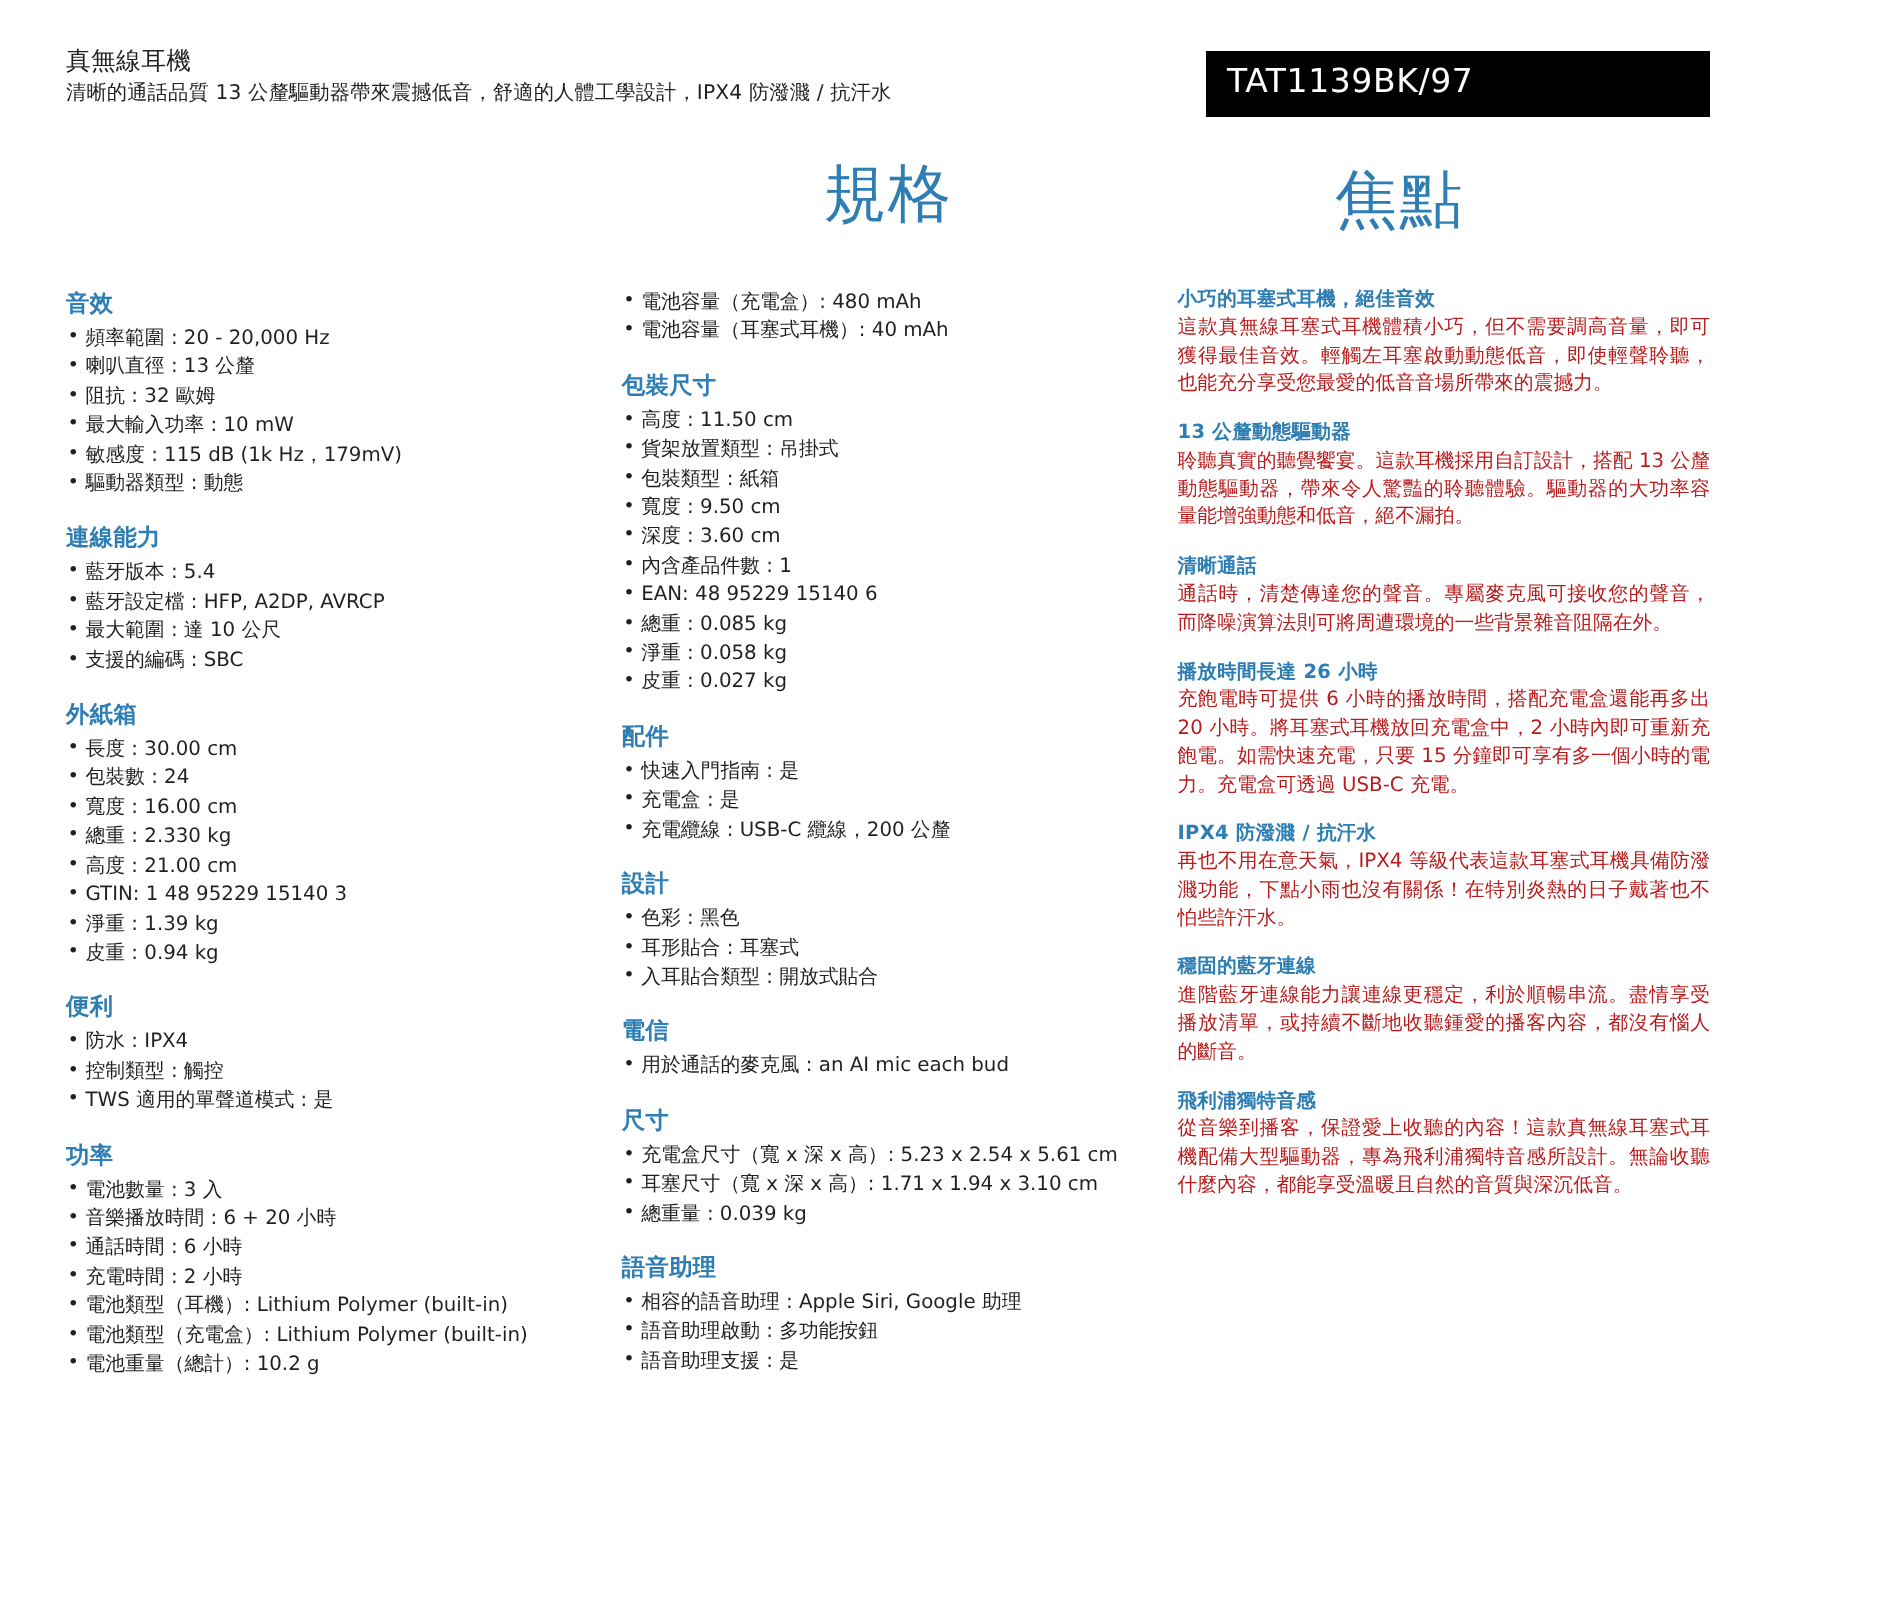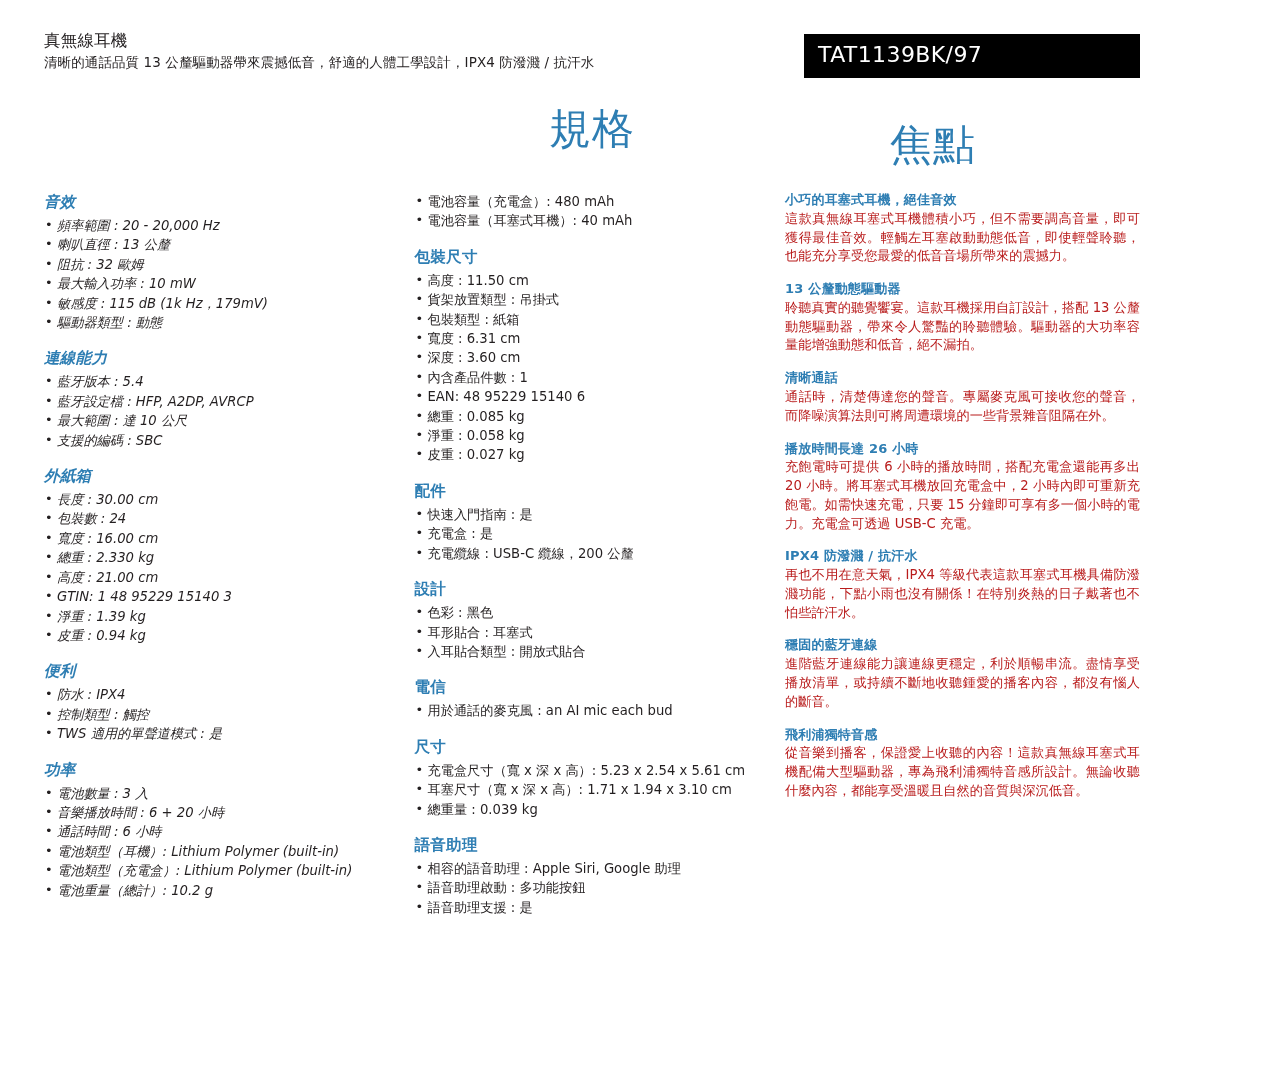--- a/index.html
+++ b/index.html
@@ -62,31 +62,31 @@
   }
   .big-head {
     font-size: 42px;
     color: #2e7eb3;
     line-height: 1;
     letter-spacing: 1px;
   }
   .big-head.right {
     position: absolute;
     left: 846px;
-    top: 16px;
+    top: 4px;
   }
   
   .cols {
     display: flex;
     margin-top: 6px;
   }
   .col {
     box-sizing: border-box;
   }
-  .col-1 { width: 400px; padding-right: 10px; font-style: italic; }
+  .col-1 { width: 400px; padding-right: 10px; }
   .col-2 { width: 400px; padding-right: 10px; }
   .col-3 { width: 384px; }
 
   .grp { margin-bottom: 16px; }
   .grp-title {
     font-size: 15.5px;
     font-weight: bold;
     color: #2e7eb3;
     margin-bottom: 3px;
     letter-spacing: .3px;
@@ -192,20 +192,21 @@
           <li>TWS 適用的單聲道模式 : 是</li>
         </ul>
       </div>
 
       <div class="grp">
         <div class="grp-title">功率</div>
         <ul class="items">
           <li>電池數量 : 3 入</li>
           <li>音樂播放時間 : 6 + 20 小時</li>
           <li>通話時間 : 6 小時</li>
+          <li>充電時間 : 2 小時</li>
           <li>電池類型（耳機）: Lithium Polymer (built-in)</li>
           <li>電池類型（充電盒）: Lithium Polymer (built-in)</li>
           <li>電池重量（總計）: 10.2 g</li>
         </ul>
       </div>
 
     </div>
 
     <div class="col col-2">
 
@@ -215,21 +216,21 @@
           <li>電池容量（耳塞式耳機）: 40 mAh</li>
         </ul>
       </div>
 
       <div class="grp">
         <div class="grp-title">包裝尺寸</div>
         <ul class="items">
           <li>高度 : 11.50 cm</li>
           <li>貨架放置類型 : 吊掛式</li>
           <li>包裝類型 : 紙箱</li>
-          <li>寬度 : 6.31 cm</li>
+          <li>寬度 : 9.50 cm</li>
           <li>深度 : 3.60 cm</li>
           <li>內含產品件數 : 1</li>
           <li>EAN: 48 95229 15140 6</li>
           <li>總重 : 0.085 kg</li>
           <li>淨重 : 0.058 kg</li>
           <li>皮重 : 0.027 kg</li>
         </ul>
       </div>
 
       <div class="grp">

